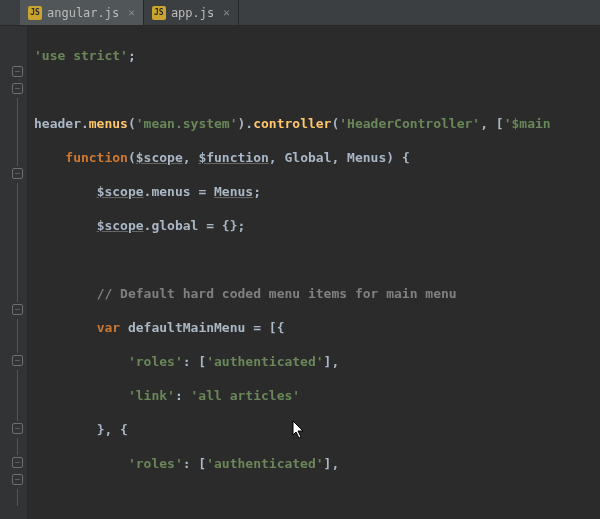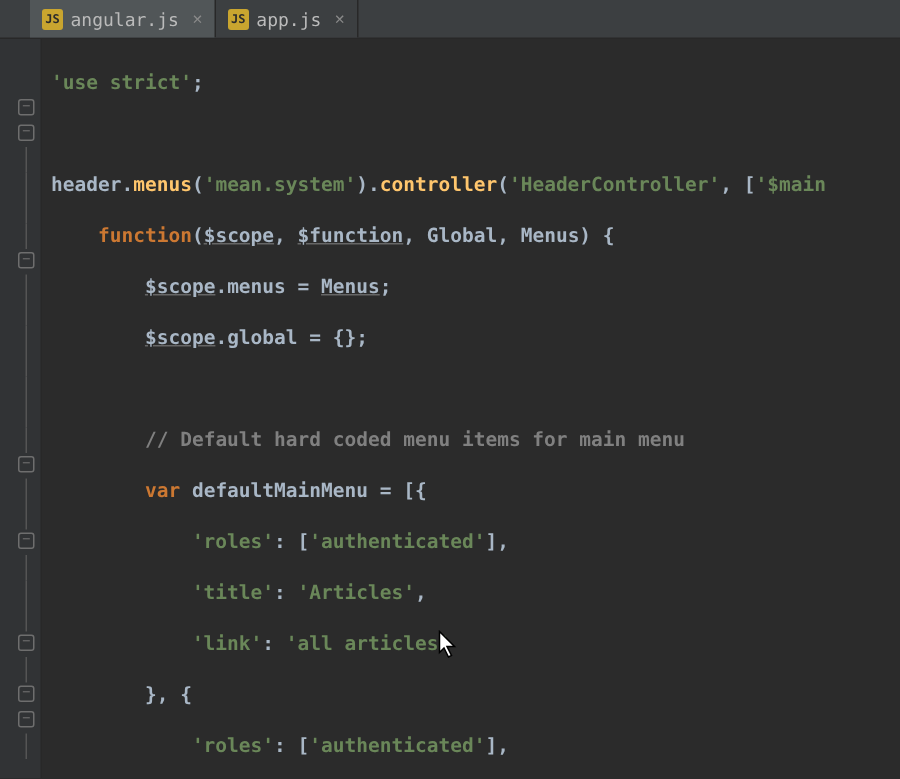--- a/index.html
+++ b/index.html
@@ -199,21 +199,20 @@
 <div><span class="str">'use strict'</span><span class="punc">;</span></div>
 <div> </div>
 <div><span class="id">header.</span><span class="fn">menus</span><span class="punc">(</span><span class="str">'mean.system'</span><span class="punc">).</span><span class="fn">controller</span><span class="punc">(</span><span class="str">'HeaderController'</span><span class="punc">, [</span><span class="str">'$main</span></div>
 <div>    <span class="kw">function</span><span class="punc">(</span><span class="id und">$scope</span><span class="punc">, </span><span class="id und">$function</span><span class="id">, Global, Menus) {</span></div>
 <div>        <span class="id und">$scope</span><span class="id">.menus = </span><span class="id und">Menus</span><span class="punc">;</span></div>
 <div>        <span class="id und">$scope</span><span class="id">.global = {};</span></div>
 <div> </div>
 <div>        <span class="cmt">// Default hard coded menu items for main menu</span></div>
 <div>        <span class="kw">var</span><span class="id"> defaultMainMenu = [{</span></div>
 <div>            <span class="str">'roles'</span><span class="punc">: [</span><span class="str">'authenticated'</span><span class="punc">],</span></div>
-<div>            <span class="str">'title'</span><span class="punc">: </span><span class="str">'Articles'</span><span class="punc">,</span></div>
 <div>            <span class="str">'link'</span><span class="punc">: </span><span class="str">'all articles'</span></div>
 <div>        <span class="punc">}, {</span></div>
 <div>            <span class="str">'roles'</span><span class="punc">: [</span><span class="str">'authenticated'</span><span class="punc">],</span></div>
 
 
 
 
 
 
 

